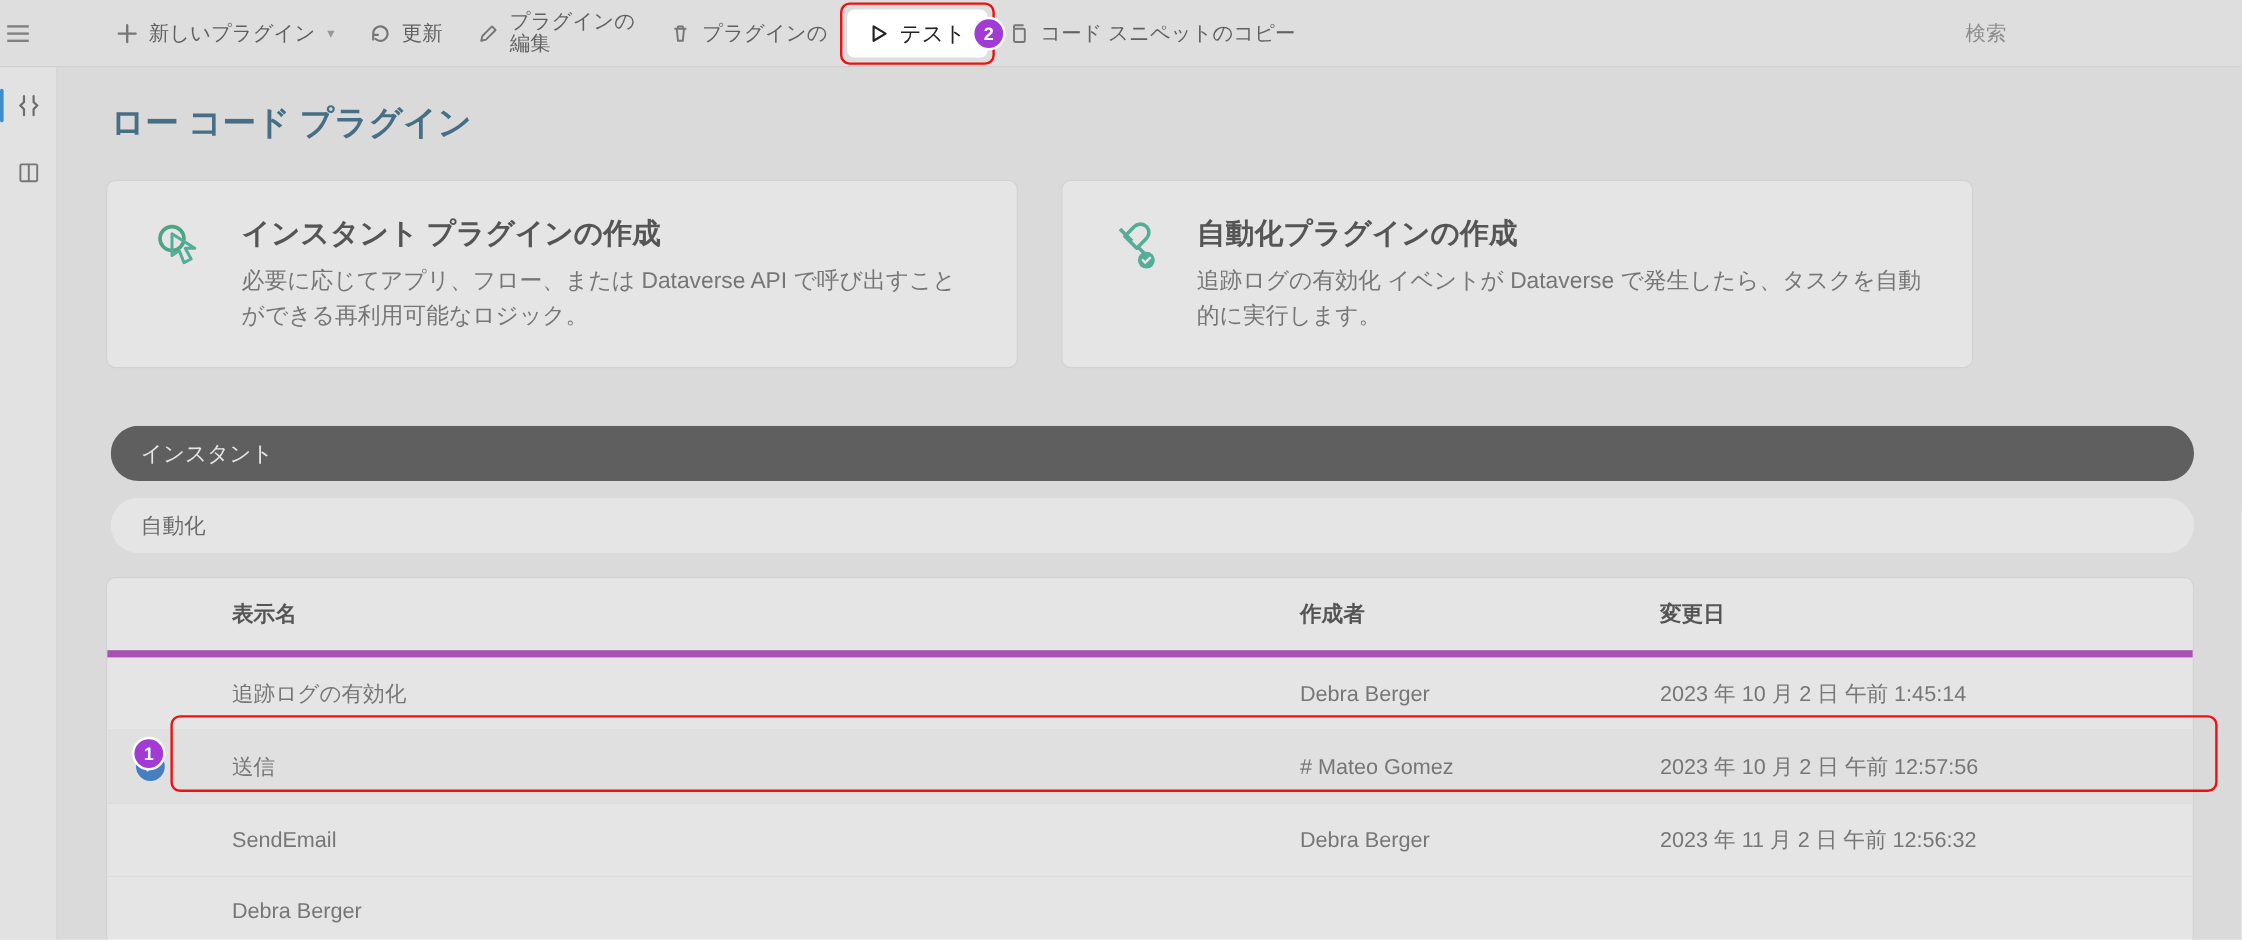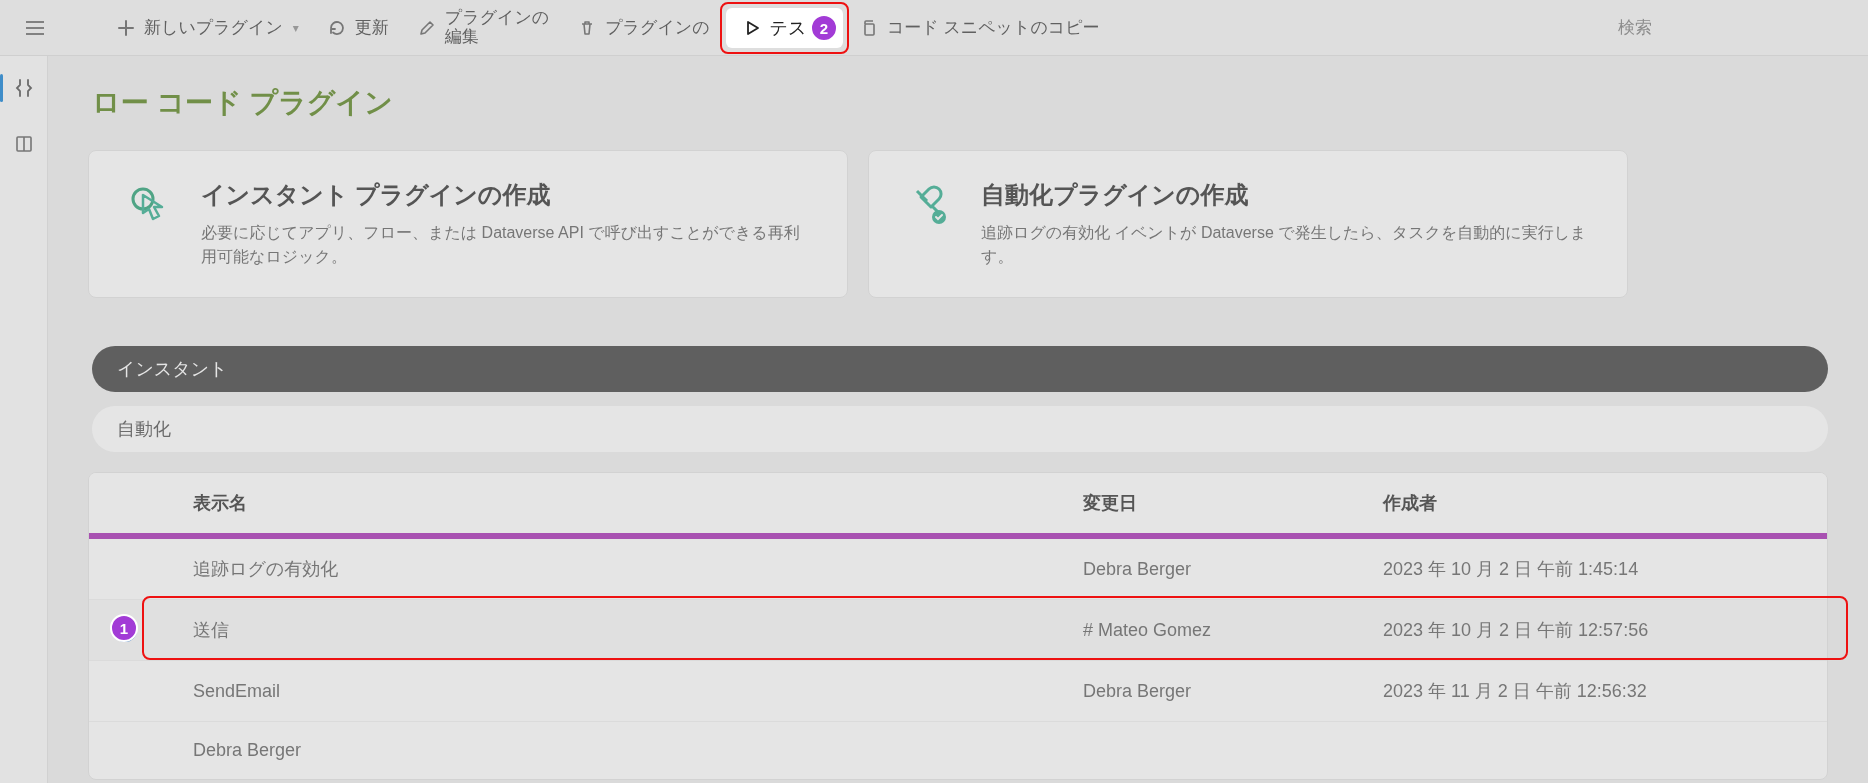--- a/index.html
+++ b/index.html
@@ -17,21 +17,21 @@
       position: absolute;
       inset: 0;
       background: rgba(180,180,180,0.35);
       pointer-events: none;
       z-index: 50;
     }
     .topbar {
       display: flex;
       align-items: center;
       height: 56px;
-      padding: 0 20px;
+      padding: 0 0;
       background: #f5f5f5;
       border-bottom: 1px solid #ddd;
       gap: 4px;
     }
     .hamburger {
       width: 24px; height: 24px;
       display:flex; flex-direction:column; justify-content:center; gap:4px;
       margin-right: 50px;
       margin-left: 6px;
     }
@@ -75,45 +75,45 @@
     .rail-item.active::before{ content:""; position:absolute; left:-4px; top:6px; bottom:6px; width:3px; background:#0078d4; border-radius:2px;}
     .content {
       position:absolute;
       top:56px; left:48px; right:0; bottom:0;
       padding: 28px 40px;
       overflow:auto;
     }
     .page-title {
       font-size: 28px;
       font-weight:600;
-      color:#4d7c0f;
+      color:#0c4a6e;
       margin-bottom: 28px;
       margin-left: 4px;
     }
     .cards {
       display:flex;
-      gap:20px;
+      gap:36px;
       margin-bottom: 48px;
     }
     .card {
       flex: 0 0 760px;
       background:#fff;
       border:1px solid #e2e2e2;
       border-radius:8px;
       padding: 28px 32px;
       display:flex;
       gap:24px;
       align-items:flex-start;
     }
     .card .card-icon {
       width:56px; height:56px; flex:0 0 56px;
       display:flex; align-items:center; justify-content:center;
     }
     .card-title { font-size:24px; font-weight:600; color:#222; margin-bottom:10px;}
-    .card-desc { font-size:16px; color:#555; line-height:1.5;}
+    .card-desc { font-size:19px; color:#555; line-height:1.5;}
     .tabs { display:flex; gap:14px; margin-bottom:20px; margin-left:4px;flex-direction:column;}
     .tab-pill {
       padding: 10px 24px;
       border-radius: 999px;
       font-size:18px;
       cursor:pointer;
       background:#fff;
       color:#444;
       border:1px solid transparent;
     }
@@ -299,22 +299,22 @@
 
   <div class="tabs">
     <div class="tab-pill active">インスタント</div>
     <div class="tab-pill">自動化</div>
   </div>
 
   <div class="grid">
     <div class="grid-header">
       <div></div>
       <div>表示名</div>
+      <div>作成者</div>
       <div>変更日</div>
-      <div>作成者</div>
     </div>
 
     <div class="grid-row">
       <div></div>
       <div>追跡ログの有効化</div>
       <div>Debra Berger</div>
       <div>2023 年 10 月 2 日 午前 1:45:14</div>
     </div>
 
     <div class="grid-row selected" id="selected-row">

